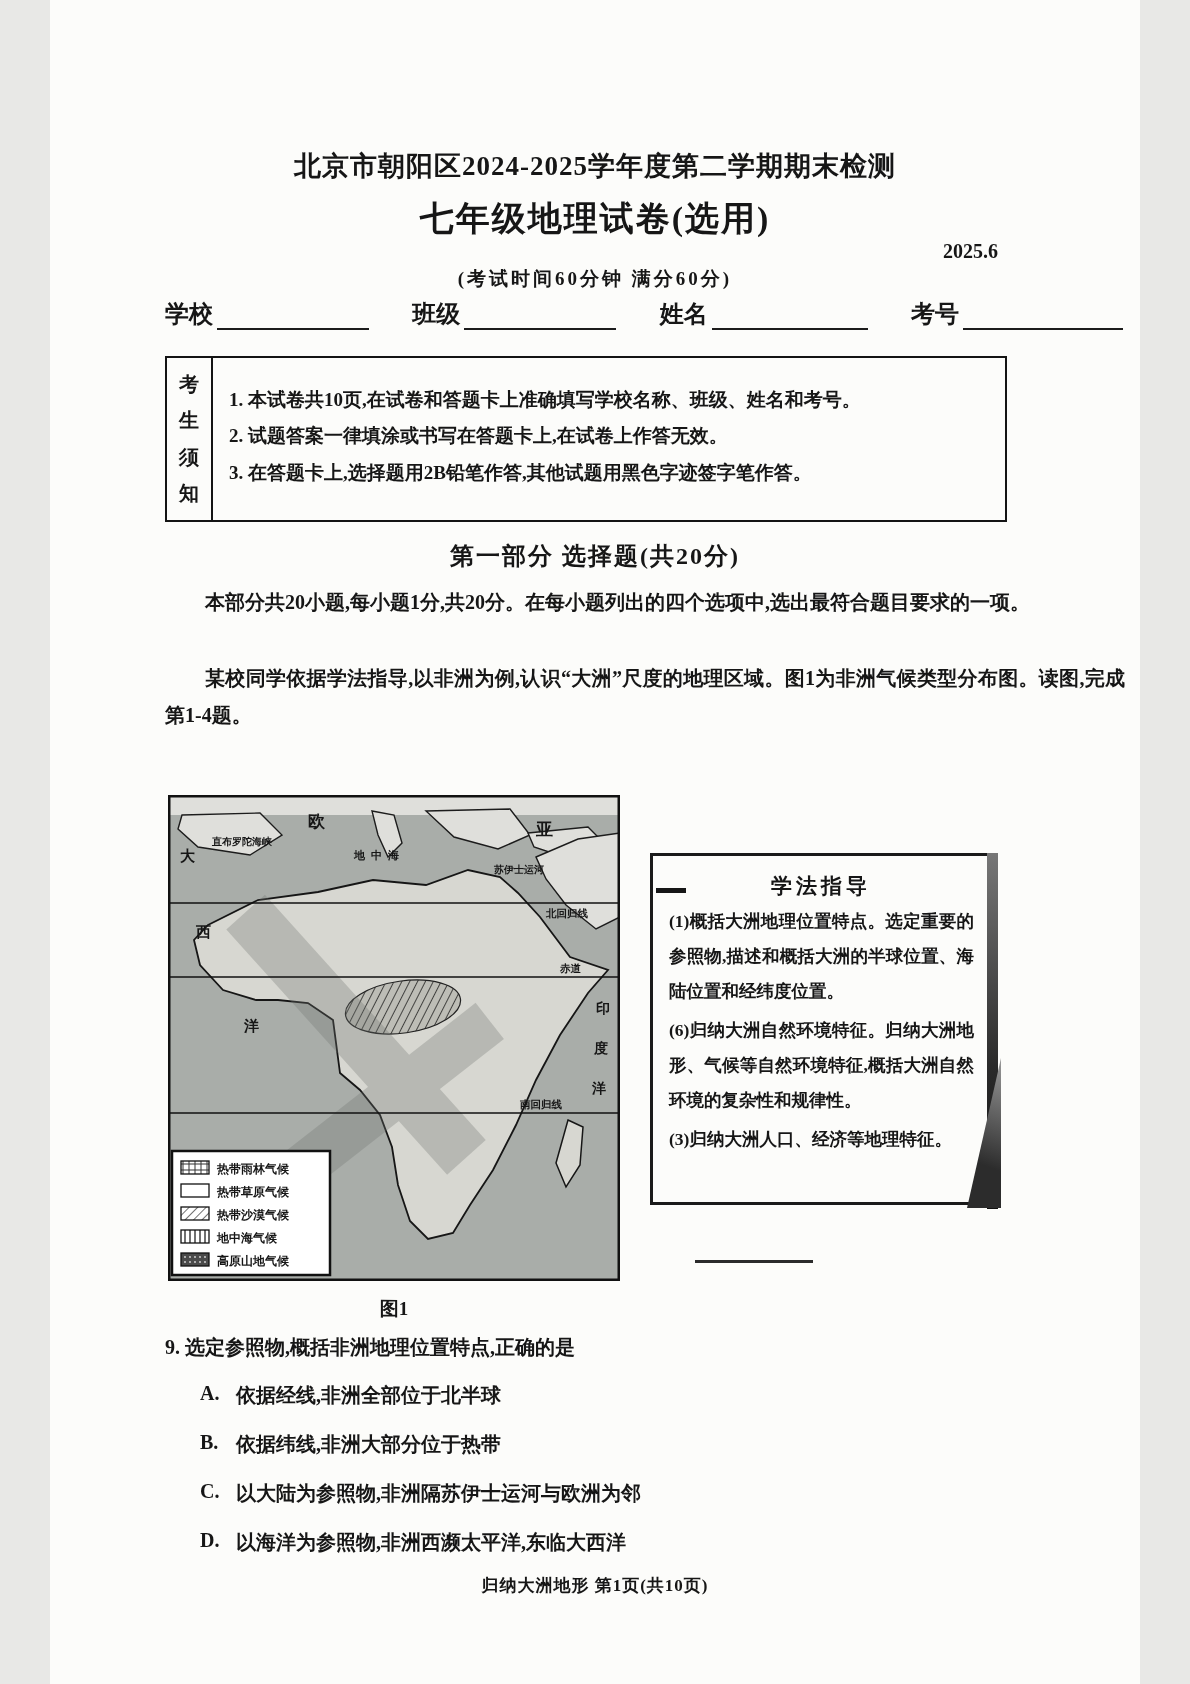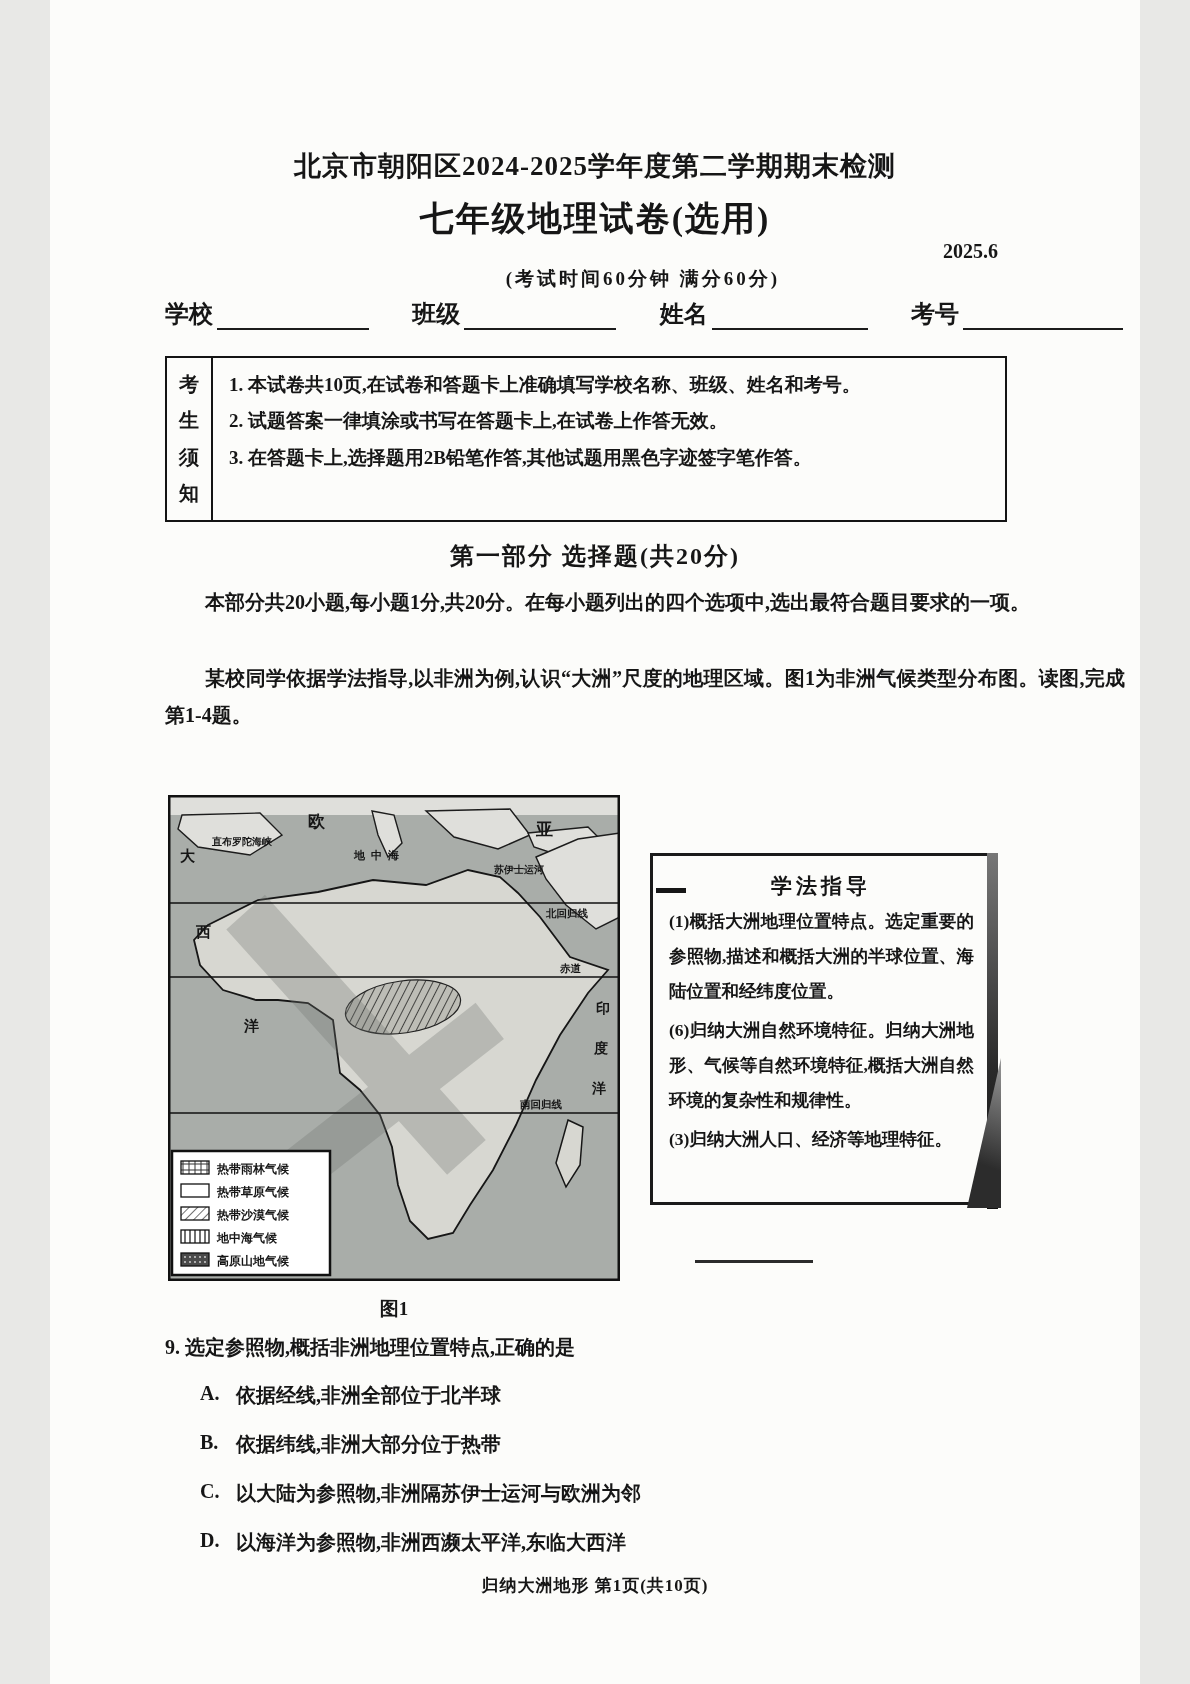--- a/index.html
+++ b/index.html
@@ -8,29 +8,29 @@
     background:#fcfcfa;color:#161616;
     font-family:"Liberation Serif","DejaVu Serif",serif;
     overflow:hidden;
   }
   .abs{position:absolute;}
   .center{left:0;width:100%;text-align:center;}
   .b{font-weight:bold;}
   .title1{top:148px;font-size:27px;letter-spacing:1px;}
   .title2{top:196px;font-size:34px;letter-spacing:2px;}
   .date{left:893px;top:212px;font-size:20px;margin-top:28px;}
-  .exam-info{top:266px;font-size:19px;letter-spacing:3px;margin-left:48px;}
+  .exam-info{top:266px;font-size:19px;letter-spacing:3px;}
   .fields{left:115px;top:298px;width:958px;display:flex;justify-content:space-between;font-size:24px;}
   .field{display:flex;align-items:flex-end;}
   .field .lbl{margin-right:4px;}
   .field .line{display:inline-block;height:20px;border-bottom:2px solid #1c1c1c;}
   .notice{left:115px;top:356px;width:838px;height:162px;border:2px solid #141414;display:flex;}
   .notice-side{width:44px;border-right:2px solid #141414;display:flex;flex-direction:column;
     justify-content:space-around;align-items:center;font-size:20px;padding:8px 0;}
-  .notice-body{flex:1;padding:9px 14px 6px 16px;font-size:19px;line-height:1.92;}
+  .notice-body{flex:1;padding:24px 14px 6px 16px;font-size:19px;line-height:1.92;}
   .sec-head{top:540px;font-size:24px;letter-spacing:2px;}
   .para{left:115px;width:960px;font-size:20px;line-height:1.85;text-indent:2em;text-align:justify;}
   .p1{top:584px;}
   .p2{top:660px;}
   .map-svg{left:118px;top:795px;}
   .caption{left:118px;top:1296px;width:452px;text-align:center;font-size:19px;}
   .guide{left:600px;top:853px;width:342px;height:352px;border:3px solid #1a1a1a;box-sizing:border-box;}
   .guide-title{margin-top:16px;text-align:center;font-size:21px;letter-spacing:4px;}
   .guide-item{margin:4px 15px 0 16px;font-size:17.5px;line-height:2.0;text-align:justify;}
   .curl-strip{position:absolute;top:-3px;right:-9px;width:11px;height:103%;

